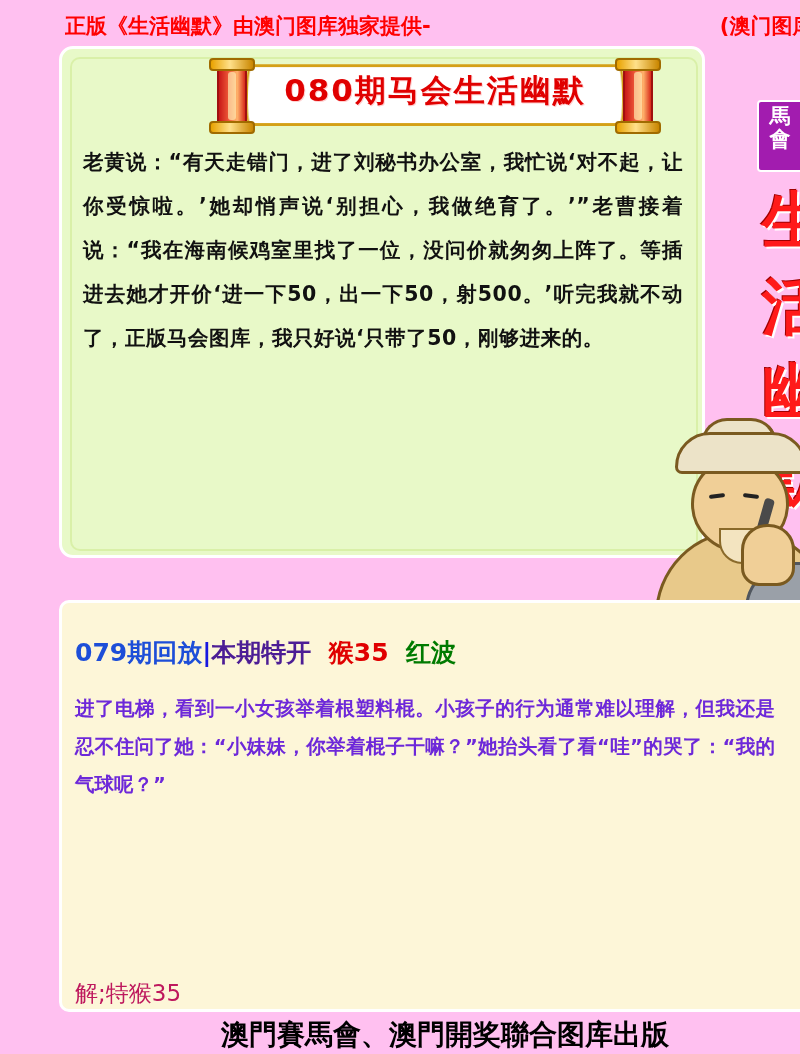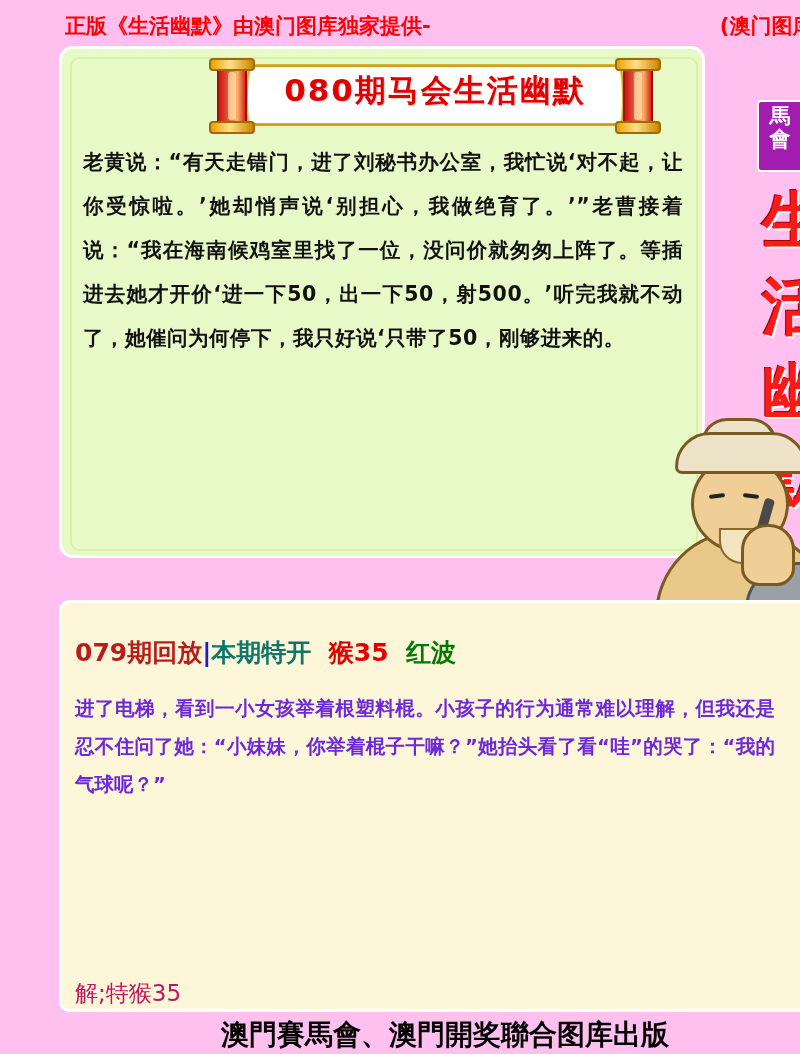--- a/index.html
+++ b/index.html
@@ -321,23 +321,23 @@
   }
   .cream-head {
     position: absolute;
     left: 30px;
     top: 636px;
     font-size: 25px;
     font-weight: bold;
     font-family: "DejaVu Sans", sans-serif;
     white-space: nowrap;
   }
-  .cream-head .h1 { color: #b91c1c; }
+  .cream-head .h1 { color: #1d4ed8; }
   .cream-head .hsep { color: #1818e0; }
-  .cream-head .h2 { color: #0f766e; }
+  .cream-head .h2 { color: #4c1d95; }
   .cream-head .h3 { color: #e00000; }
   .cream-head .h4 { color: #007a00; }
 
   .cream-text {
     position: absolute;
     left: 30px;
     top: 690px;
     width: 700px;
     font-size: 19.5px;
     line-height: 38px;
@@ -393,21 +393,21 @@
     </div>
     <div class="scroll-roll right">
       <div class="roll-body"></div>
       <div class="roll-stripe"></div>
       <div class="roll-cap top"></div>
       <div class="roll-cap bottom"></div>
     </div>
     <div class="banner-title">080期马会生活幽默</div>
   </div>
 
-  <div class="joke-text">老黄说：“有天走错门，进了刘秘书办公室，我忙说‘对不起，让你受惊啦。’她却悄声说‘别担心，我做绝育了。’”老曹接着说：“我在海南候鸡室里找了一位，没问价就匆匆上阵了。等插进去她才开价‘进一下50，出一下50，射500。’听完我就不动了，她催问为何停下，我只好说‘只带了50，刚够进来的。</div>
+  <div class="joke-text">老黄说：“有天走错门，进了刘秘书办公室，我忙说‘对不起，让你受惊啦。’她却悄声说‘别担心，我做绝育了。’”老曹接着说：“我在海南候鸡室里找了一位，没问价就匆匆上阵了。等插进去她才开价‘进一下50，出一下50，射500。’听完我就不动了，正版马会图库，我只好说‘只带了50，刚够进来的。</div>
 
 
   <div class="stamp">
     <div class="stamp-col b">馬會</div>
     <div class="stamp-col a">正版</div>
   </div>
 
   <div class="vtitle">
     <span>生</span>
     <span>活</span>

